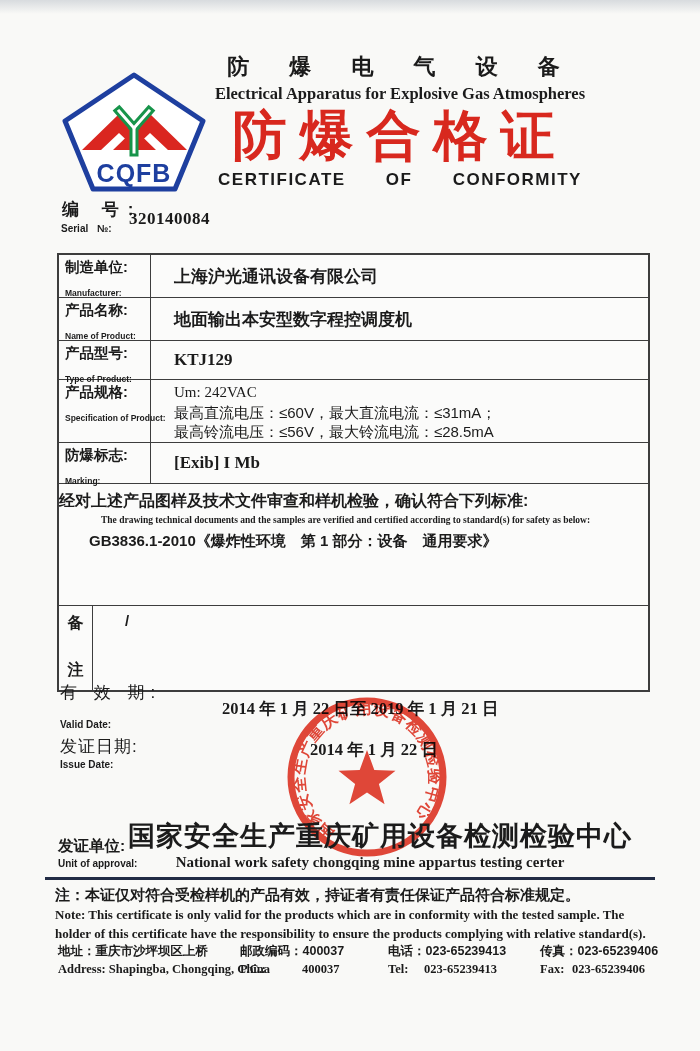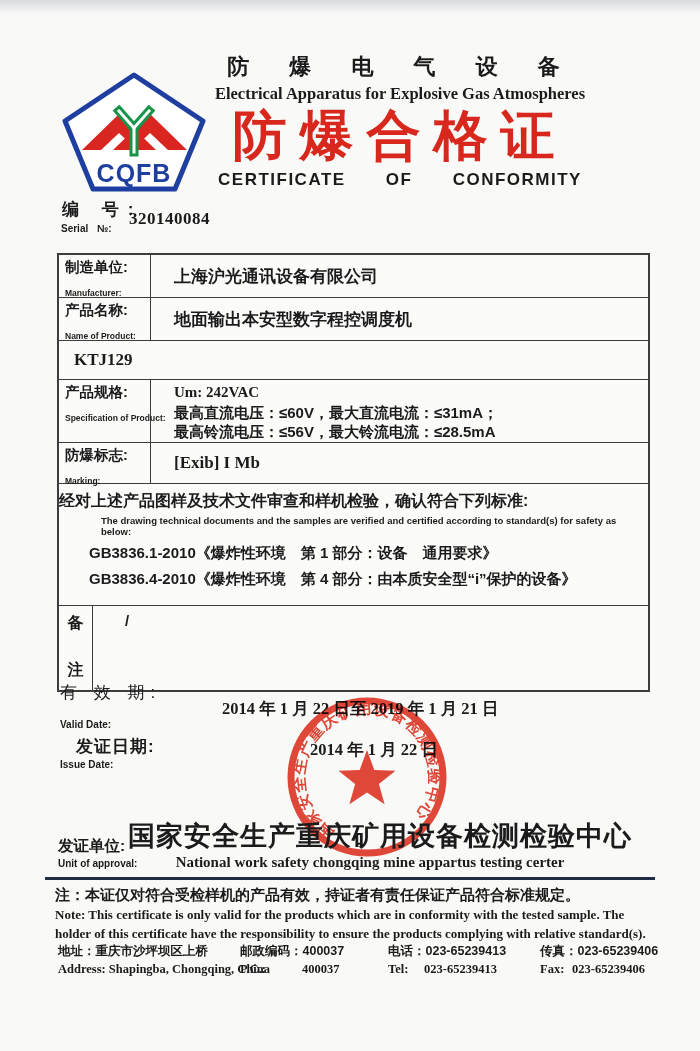--- a/index.html
+++ b/index.html
@@ -35,35 +35,35 @@
   .cert-table{left:57px;top:253px;width:589px;border:2px solid #3d3d3d;background:rgba(255,255,255,.35);}
   .trow{display:flex;border-bottom:1.5px solid #3d3d3d;gap:8px;}
   .trow.r1{height:42px}.trow.r2{height:42px}.trow.r3{height:38px}
   .trow.r4{height:62px}.trow.r5{height:40px}
   .tlabel{width:92px;border-right:1.5px solid #3d3d3d;padding:3px 2px 2px 6px;box-sizing:border-box;}
   .tlabel .cn{font-size:14.5px;font-weight:bold;white-space:nowrap;}
   .tlabel .en{font-size:8.5px;font-weight:bold;margin-top:11px;white-space:nowrap;}
   .tvalue{flex:1;display:flex;align-items:center;padding-left:15px;
     font-size:17px;font-weight:bold;}
   .tvalue.latin{font-family:"Liberation Serif",serif;}
-  .tvalue-lines{flex:1;padding:3px 0 0 15px;font-size:15px;font-weight:bold;line-height:19.5px;}
+  .tvalue-lines{flex:1;padding:3px 0 0 15px;font-size:15px;font-weight:normal;line-height:19.5px;}
   .std-block{height:114px;border-bottom:1.5px solid #3d3d3d;}
   .std-intro-cn{text-align:left;font-size:16px;font-weight:bold;margin-top:7px;}
-  .std-intro-en{font-size:9.5px;font-weight:bold;font-family:Liberation Sans, sans-serif;margin:3px 6px 4px 42px;}
+  .std-intro-en{font-size:9.5px;font-weight:bold;font-family:Liberation Serif, serif;margin:3px 6px 4px 42px;}
   .std-item{font-size:15px;font-weight:bold;margin:7px 0 0 30px;}
   .remark-row{display:flex;height:84px;}
   .remark-label{width:34px;border-right:1.5px solid #3d3d3d;display:flex;flex-direction:column;
     justify-content:space-between;align-items:center;padding:7px 0 9px;font-size:16px;font-weight:bold;box-sizing:border-box;}
   .remark-value{padding:6px 0 0 32px;font-size:15px;font-weight:bold;}
 
   
   .valid-cn{left:60px;top:681px;font-size:17px;font-weight:normal;letter-spacing:6px;}
   .valid-en{left:60px;top:719px;font-size:10px;font-weight:bold;}
   .valid-value{left:222px;top:698px;font-size:16.5px;font-weight:bold;font-family:"Liberation Serif",serif;white-space:nowrap;}
-  .issue-cn{left:76px;top:735px;font-size:17px;font-weight:bold;letter-spacing:1px;}
+  .issue-cn{left:60px;top:735px;font-size:17px;font-weight:normal;letter-spacing:1px;}
   .issue-en{left:60px;top:759px;font-size:10px;font-weight:bold;}
   .issue-value{left:310px;top:739px;font-size:16.5px;font-weight:bold;font-family:Liberation Serif, serif;white-space:nowrap;}
 
   
   .stamp{left:282px;top:692px;mix-blend-mode:multiply;opacity:.9;}
 
   
   .approval-cn{left:58px;top:836px;font-size:15.5px;font-weight:bold;}
   .approval-en{left:58px;top:858px;font-size:10px;font-weight:bold;}
   .approval-value-cn{left:128px;top:818px;width:522px;font-size:27px;font-weight:bold;white-space:nowrap;letter-spacing:1px;}
@@ -125,20 +125,24 @@
 
     <div class="trow r2">
       <div class="tlabel">
         <div class="cn">产品名称:</div>
         <div class="en">Name of Product:</div>
       </div>
       <div class="tvalue">地面输出本安型数字程控调度机</div>
     </div>
 
     <div class="trow r3">
+      <div class="tlabel">
+        <div class="cn">产品型号:</div>
+        <div class="en">Type of Product:</div>
+      </div>
       <div class="tvalue latin">KTJ129</div>
     </div>
 
     <div class="trow r4">
       <div class="tlabel">
         <div class="cn">产品规格:</div>
         <div class="en">Specification of Product:</div>
       </div>
       <div class="tvalue-lines">
         <div class="serif">Um: 242VAC</div>
@@ -152,21 +156,20 @@
         <div class="cn">防爆标志:</div>
         <div class="en">Marking:</div>
       </div>
       <div class="tvalue latin">[Exib] I Mb</div>
     </div>
 
     <div class="std-block">
       <div class="std-intro-cn">经对上述产品图样及技术文件审查和样机检验，确认符合下列标准:</div>
       <div class="std-intro-en">The drawing technical documents and the samples are verified and certified according to standard(s) for safety as below:</div>
       <div class="std-item">GB3836.1-2010《爆炸性环境　第 1 部分：设备　通用要求》</div>
-      <div class="std-item">GB3836.4-2010《爆炸性环境　第 4 部分：由本质安全型“i”保护的设备》</div>
     </div>
 
     <div class="remark-row">
       <div class="remark-label">
         <span>备</span>
         <span>注</span>
       </div>
       <div class="remark-value">/</div>
     </div>
   </div>

